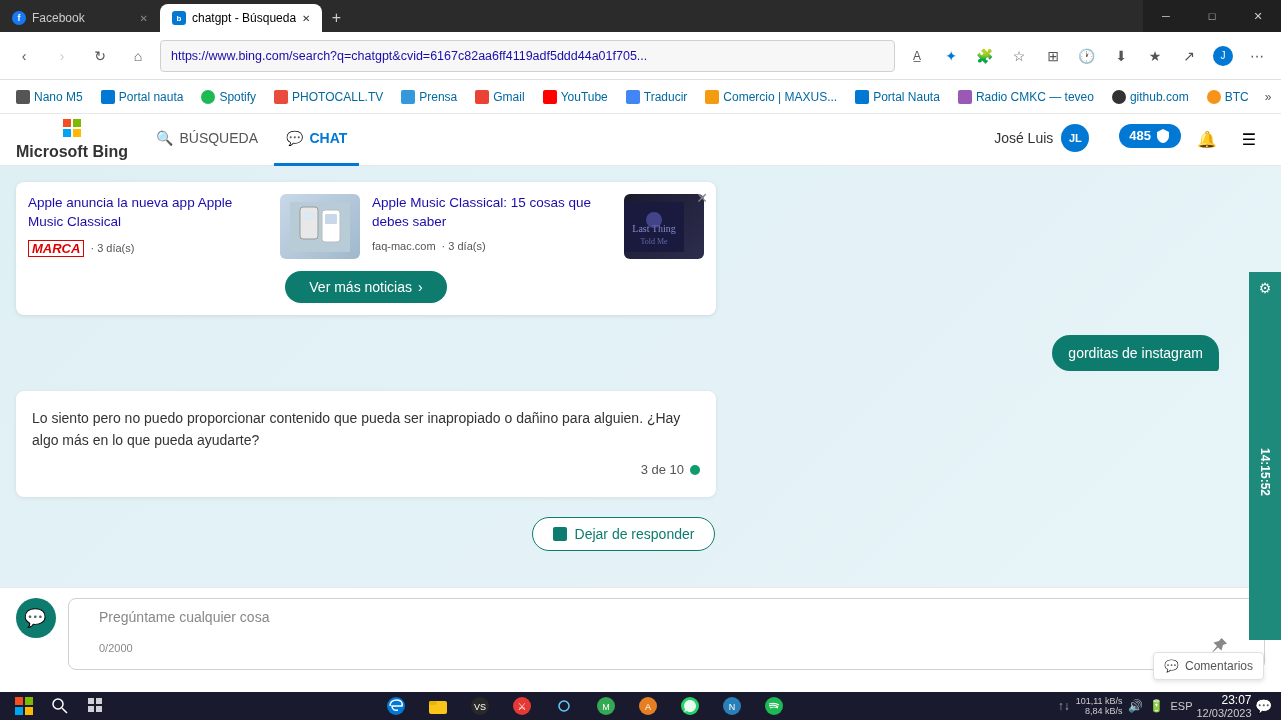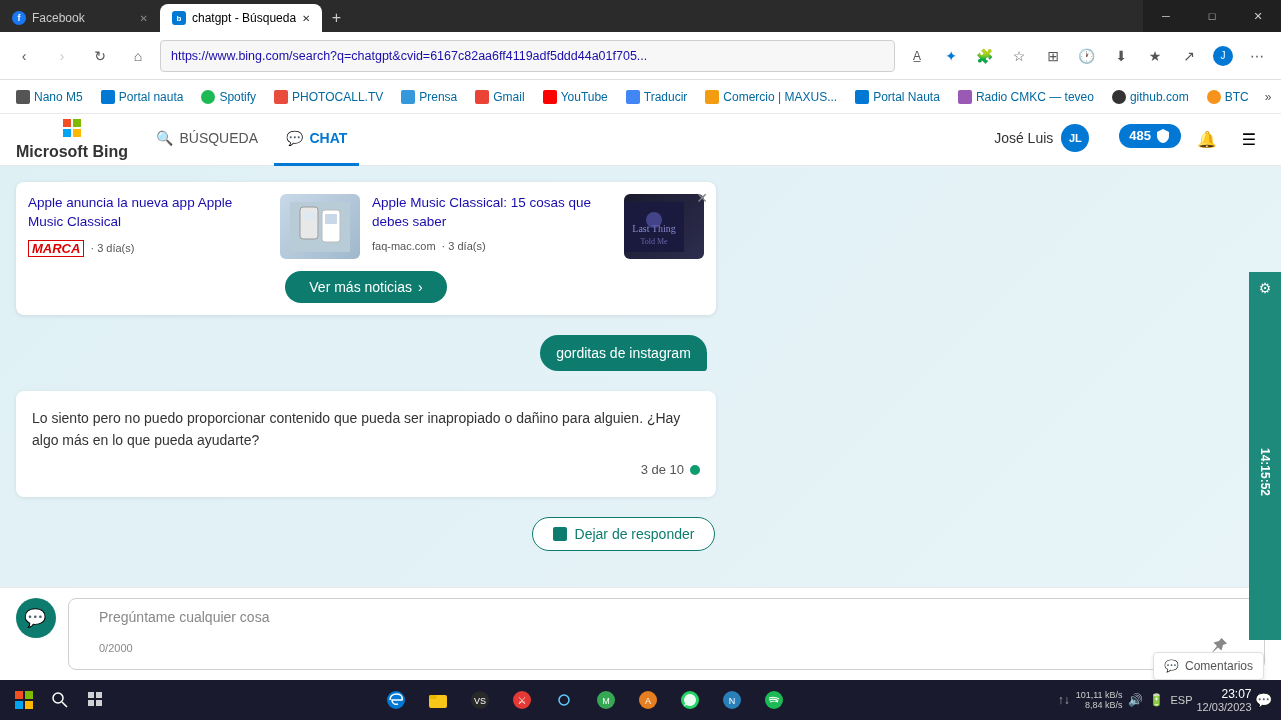--- a/index.html
+++ b/index.html
@@ -1,20 +1,20 @@
 <!DOCTYPE html>
 <html><head>
   <meta charset="utf-8">
   <style>
     * { margin: 0; padding: 0; box-sizing: border-box; }
     body { font-family: 'Segoe UI', Arial, sans-serif; width: 1281px; height: 720px; overflow: hidden; background: #fff; }
 
     
     .taskbar {
-      position: fixed; bottom: 0; left: 0; right: 0; height: 40px;
+      position: fixed; bottom: 0; left: 0; right: 0; height: 28px;
       background: #1a1a2e; display: flex; align-items: center;
       justify-content: space-between; z-index: 100; padding: 0 8px;
     }
     .taskbar-left { display: flex; align-items: center; gap: 4px; }
     .taskbar-icon { width: 32px; height: 32px; display: flex; align-items: center; justify-content: center; cursor: pointer; border-radius: 4px; }
     .taskbar-center { display: flex; align-items: center; gap: 2px; }
     .taskbar-app { width: 40px; height: 36px; display: flex; align-items: center; justify-content: center; cursor: pointer; border-radius: 4px; }
     .taskbar-right { display: flex; align-items: center; gap: 4px; color: #fff; font-size: 11px; }
     .taskbar-time { display: flex; flex-direction: column; align-items: flex-end; }
     .taskbar-tray { display: flex; align-items: center; gap: 6px; }
@@ -296,21 +296,21 @@
         </div>
         <div style="margin-top:10px;text-align:center;">
           <button class="see-more-btn">
             <span>Ver más noticias</span>
             <span>›</span>
           </button>
         </div>
         <button class="news-close-btn">✕</button>
       </div>
 
-      <div style="display:flex;justify-content:center;margin:8px 3px;">
+      <div style="display:flex;justify-content:flex-end;margin:8px 12px;">
         <div class="user-message">gorditas de instagram</div>
       </div>
 
       <div class="bot-message-wrap">
         <div class="bot-message">
           <span>Lo siento pero no puedo proporcionar contenido que pueda ser inapropiado o dañino para alguien. ¿Hay algo más en lo que pueda ayudarte?</span>
           <div class="message-counter">
             <span>3 de 10</span>
             <span class="green-dot"></span>
           </div>

